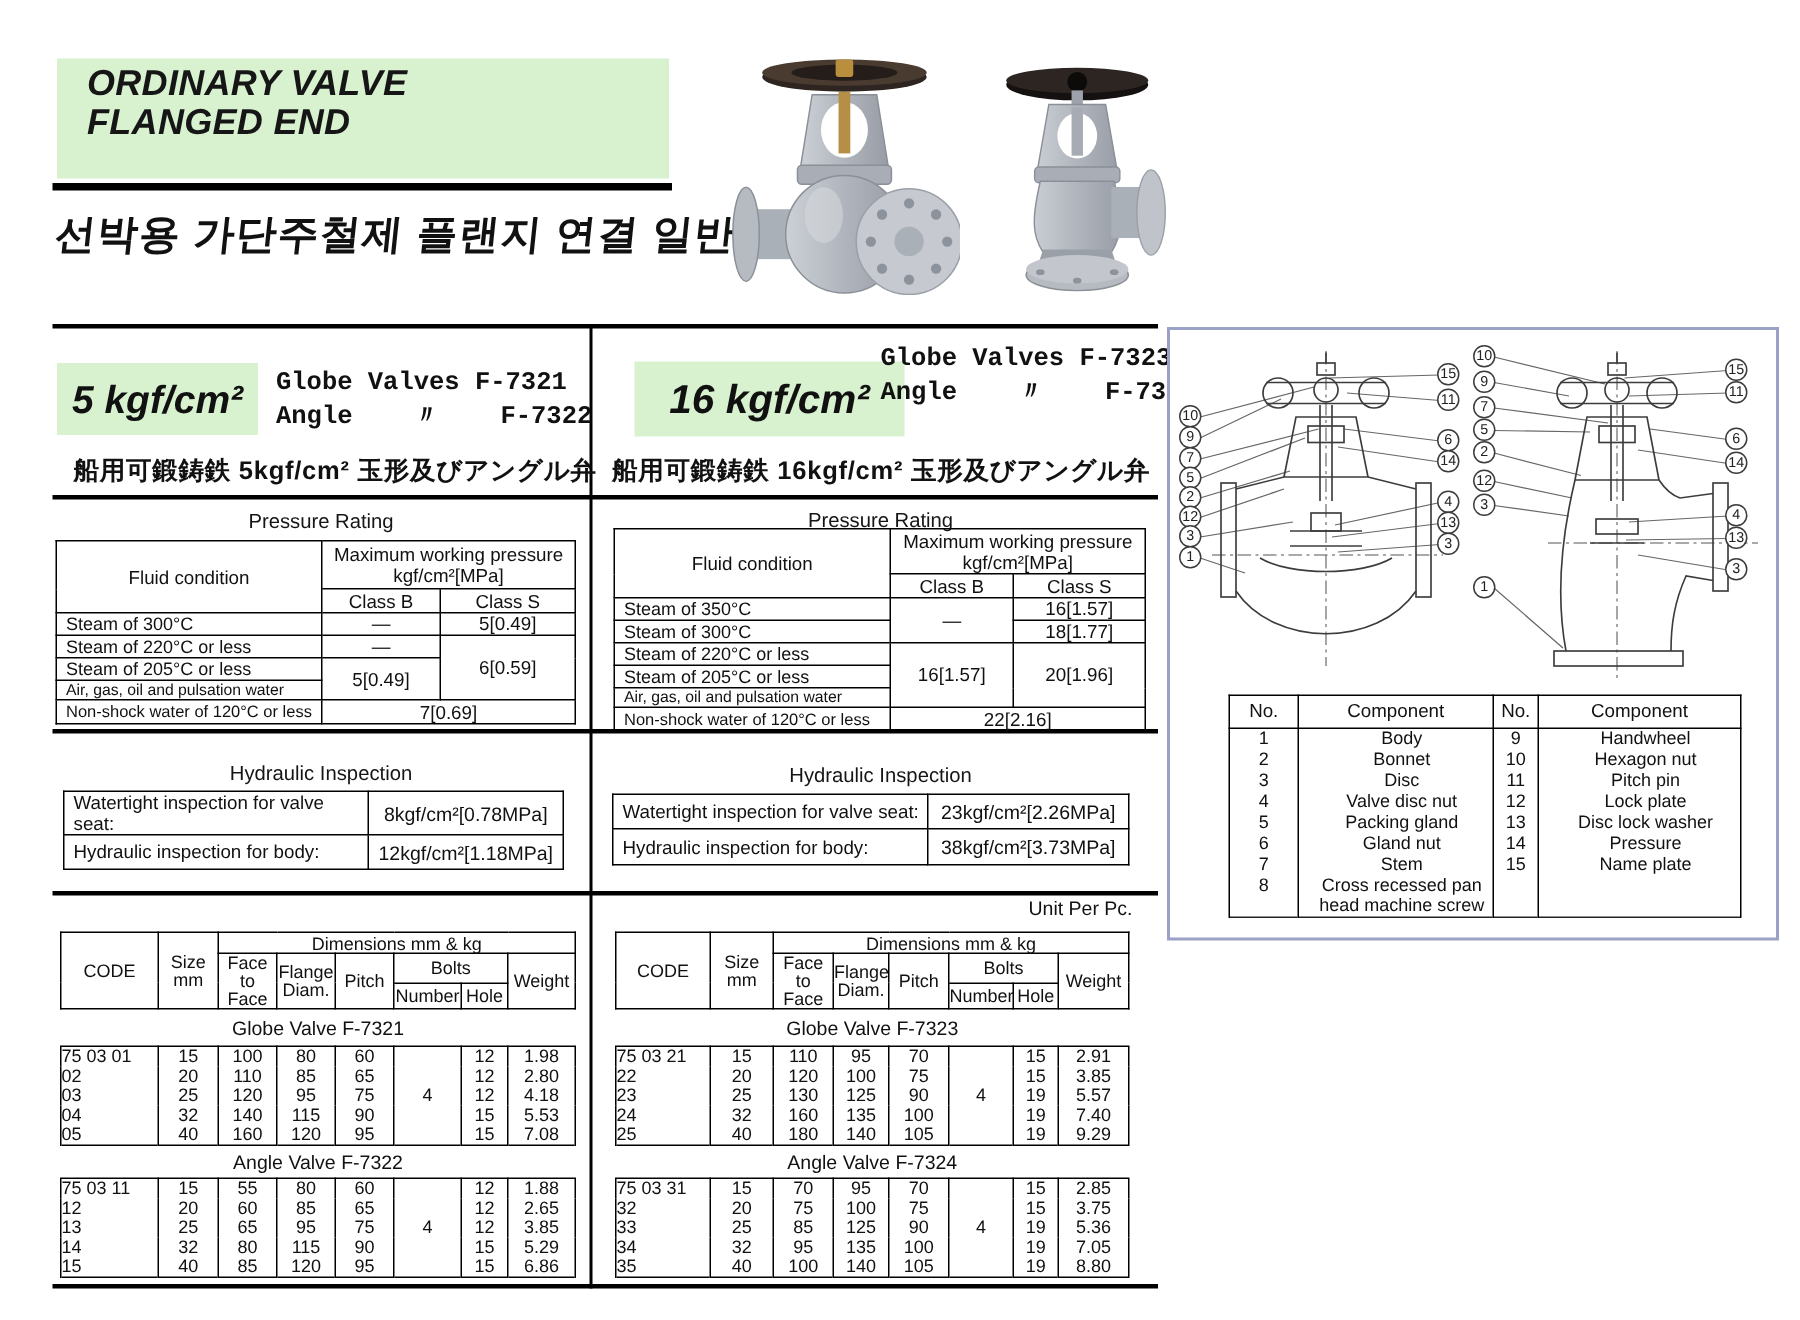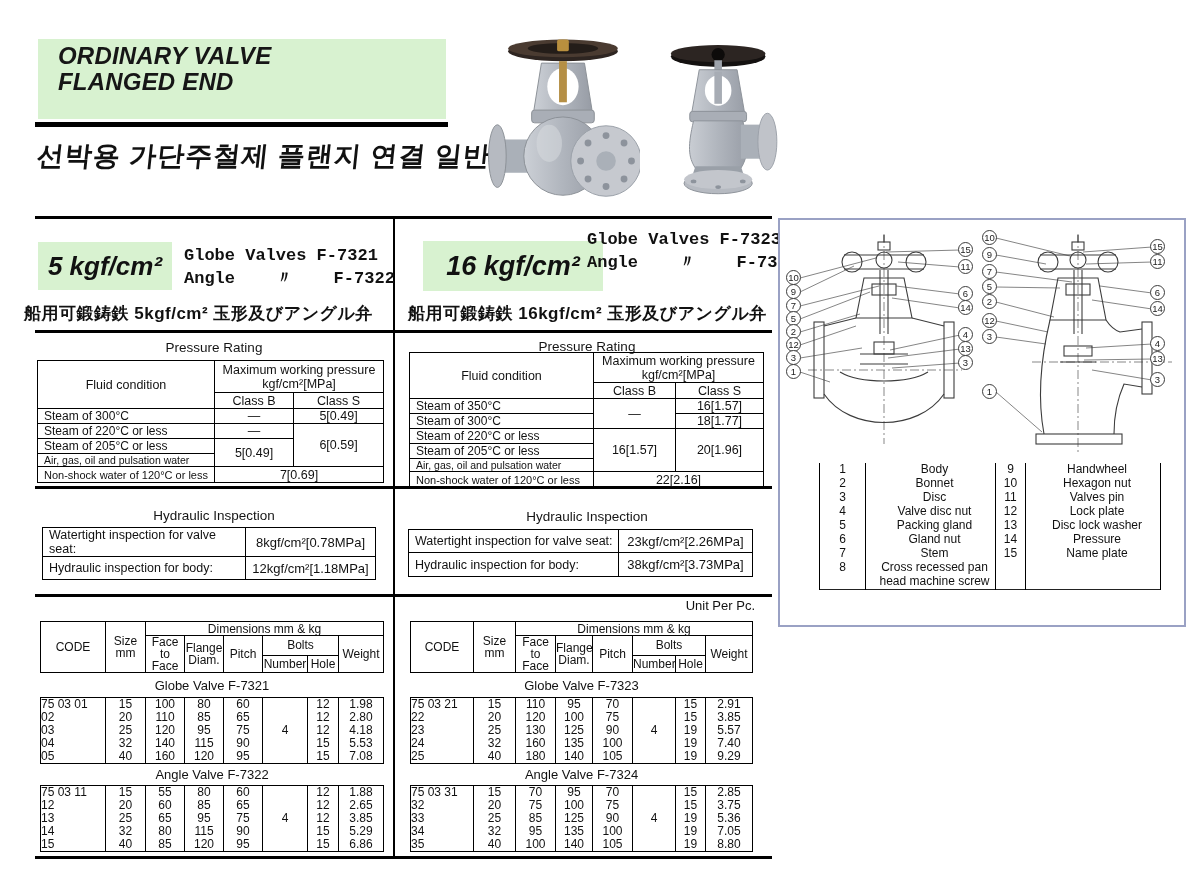--- a/index.html
+++ b/index.html
@@ -133,21 +133,21 @@
   <div class="hl" style="left:35px;top:486px;width:737px;height:3px"></div>
   <div class="hl" style="left:35px;top:594px;width:737px;height:3px"></div>
   <div class="hl" style="left:35px;top:856px;width:737px;height:3px"></div>
   <div class="vl" style="left:393px;top:216px;width:2px;height:643px"></div>
 
   <div class="rating-box rating-5">5 kgf/cm²</div>
   <div class="products" style="left:184px;top:244px">
     <div>Globe Valves F-7321</div>
     <div>Angle&nbsp;&nbsp;&nbsp;&nbsp;〃&nbsp;&nbsp;&nbsp;&nbsp;F-7322</div>
   </div>
-  <div class="jp" style="left:24px;top:302px">船用可鍛鋳鉄 5kgf/cm² 玉形及びアングル弁</div>
+  <div class="jp" style="left:49px;top:302px">船用可鍛鋳鉄 5kgf/cm² 玉形及びアングル弁</div>
 
   <div class="rating-box rating-16">16 kgf/cm²</div>
   <div class="products" style="left:587px;top:228px">
     <div>Globe Valves F-7323</div>
     <div>Angle&nbsp;&nbsp;&nbsp;&nbsp;〃&nbsp;&nbsp;&nbsp;&nbsp;F-7324</div>
   </div>
   <div class="jp" style="left:408px;top:302px">船用可鍛鋳鉄 16kgf/cm² 玉形及びアングル弁</div>
 
   <div class="sec-title" style="left:35px;top:340px;width:358px">Pressure Rating</div>
   <table class="ptable" style="left:37px;top:360px;width:346px">
@@ -657,37 +657,43 @@
     </div>
 
     <table class="ctable" style="left:39px;top:243px;width:341px">
       <colgroup>
           <col style="width:46px">
           <col style="width:130px">
           <col style="width:30px">
           <col style="width:135px">
         </colgroup>
       <tbody>
+        <tr class="h" style="height:22px">
+          <td>No.</td>
+          <td>Component</td>
+          <td>No.</td>
+          <td>Component</td>
+        </tr>
         <tr class="b" style="height:14px">
           <td>1</td>
           <td class="nm">Body</td>
           <td>9</td>
           <td class="nm">Handwheel</td>
         </tr>
         <tr class="b" style="height:14px">
           <td>2</td>
           <td class="nm">Bonnet</td>
           <td>10</td>
           <td class="nm">Hexagon nut</td>
         </tr>
         <tr class="b" style="height:14px">
           <td>3</td>
           <td class="nm">Disc</td>
           <td>11</td>
-          <td class="nm">Valves pin</td>
+          <td class="nm">Pitch pin</td>
         </tr>
         <tr class="b" style="height:14px">
           <td>4</td>
           <td class="nm">Valve disc nut</td>
           <td>12</td>
           <td class="nm">Lock plate</td>
         </tr>
         <tr class="b" style="height:14px">
           <td>5</td>
           <td class="nm">Packing gland</td>

